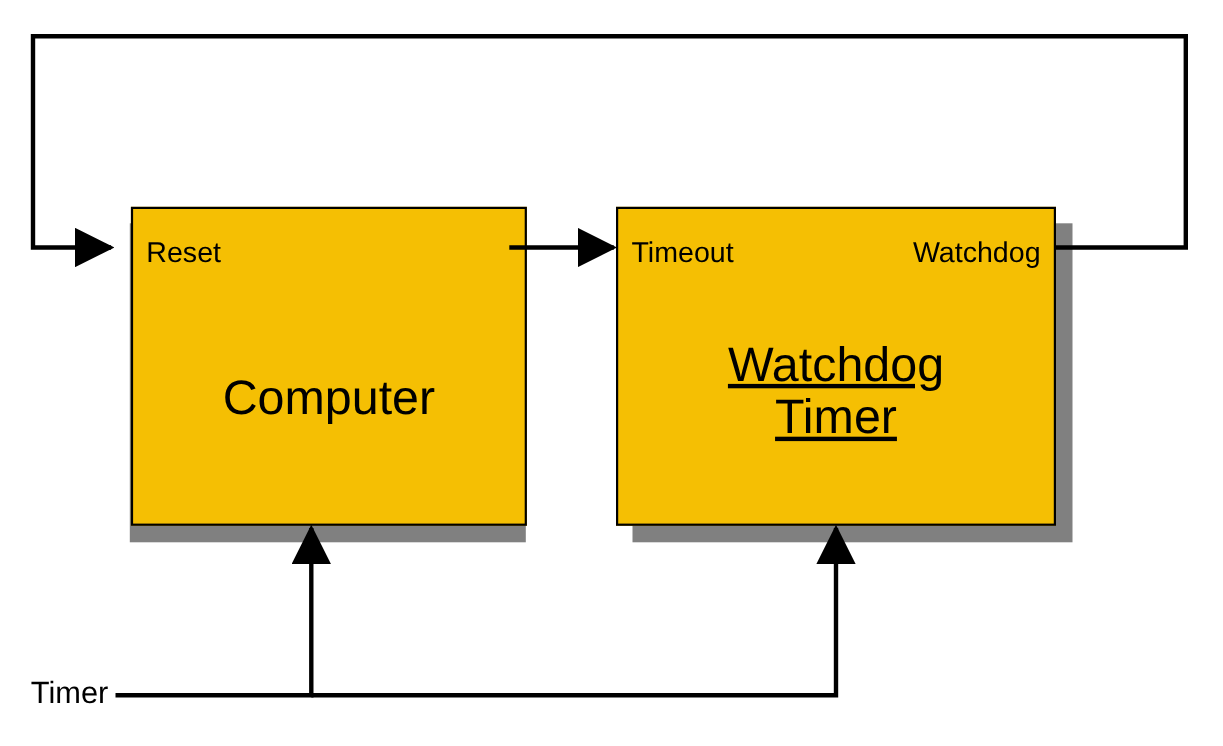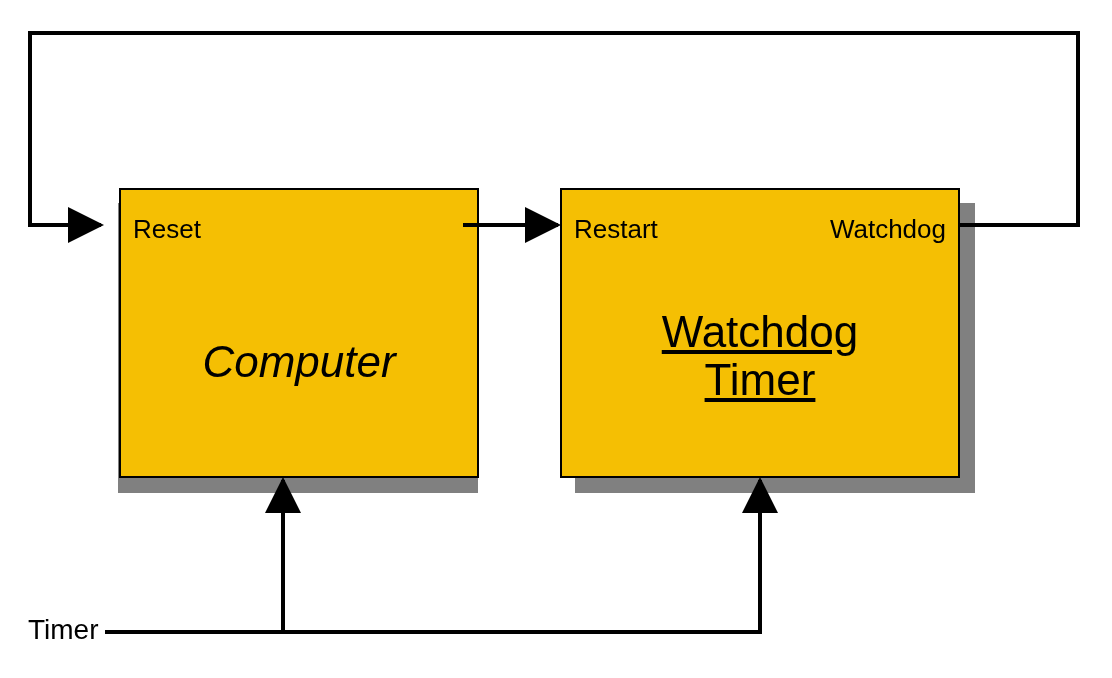--- a/index.html
+++ b/index.html
@@ -48,25 +48,25 @@
   }
 </style>
 </head>
 <body>
 
 <div class="shadow" style="left:118px; top:203px; width:360px; height:290px;"></div>
 <div class="shadow" style="left:575px; top:203px; width:400px; height:290px;"></div>
 
 <div class="block" style="left:119px; top:188px; width:360px; height:290px;">
   <span class="port-label" style="left:12px; top:24px;">Reset</span>
-  <span class="block-title" style="left:0; right:0; top:148px;font-style:italic;">Computer</span>
+  <span class="block-title" style="left:0; right:0; top:148px;">Computer</span>
 </div>
 
 <div class="block" style="left:560px; top:188px; width:400px; height:290px;">
-  <span class="port-label" style="left:12px; top:24px;">Restart</span>
+  <span class="port-label" style="left:12px; top:24px;">Timeout</span>
   <span class="port-label" style="right:12px; top:24px;">Watchdog</span>
   <span class="block-title" style="left:0; right:0; top:118px; white-space:pre-line;text-decoration:underline;">Watchdog
 Timer</span>
 </div>
 
 <span class="clock-label" style="left:28px; top:614px;">Timer</span>
 
 <svg class="wires" viewBox="0 0 1112 678">
   <defs>
     <marker id="arrow" viewBox="0 0 12 12" refX="11" refY="6" markerWidth="9" markerHeight="9" orient="auto-start-reverse">

